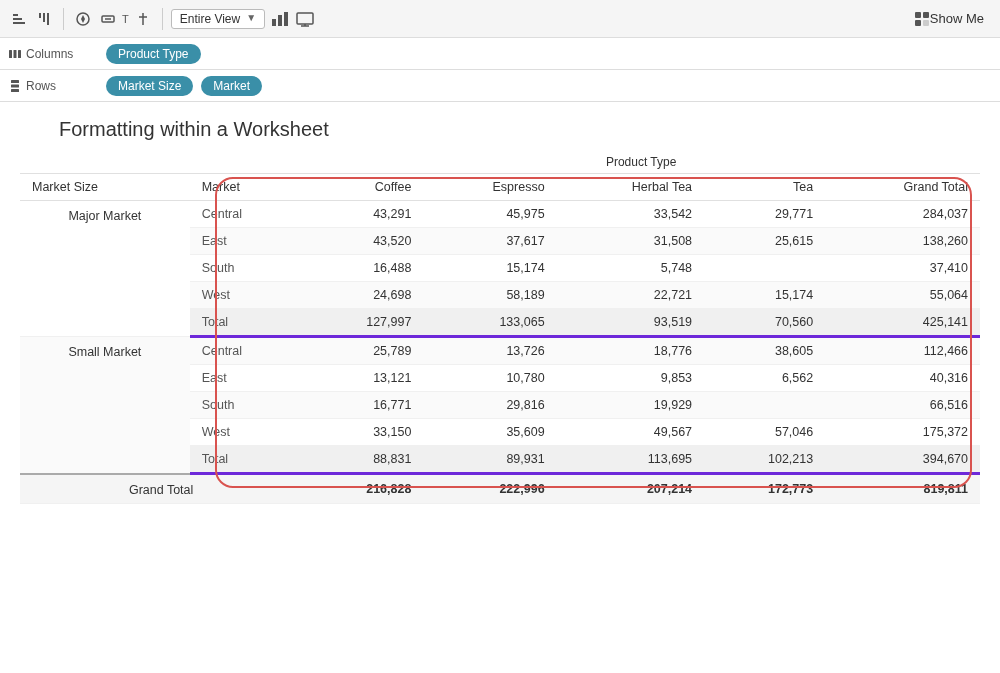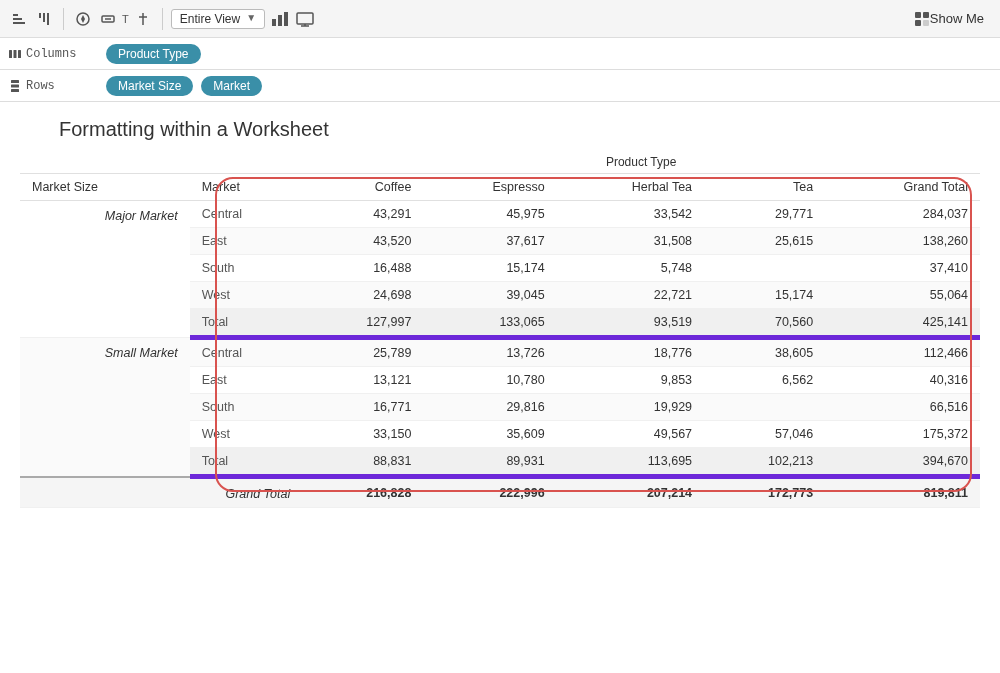--- a/index.html
+++ b/index.html
@@ -79,21 +79,20 @@
       gap: 8px;
       background: #fff;
     }
     .pills-label {
       display: flex;
       align-items: center;
       gap: 4px;
       color: #555;
       font-size: 12px;
       width: 90px;
-      font-family: Liberation Mono, monospace;
     }
     .pill {
       background: #3a8fa8;
       color: #fff;
       border-radius: 12px;
       padding: 3px 12px;
       font-size: 12px;
       cursor: pointer;
       white-space: nowrap;
     }
@@ -160,31 +159,30 @@
       text-align: right;
       border-bottom: 1px solid #f0f0f0;
     }
     tbody td.left-col {
       text-align: left;
       color: #555;
     }
     tbody td.market-size-col {
       font-weight: 500;
       color: #333;
-      text-align: right;
+      text-align: center;
       vertical-align: top;
       padding-top: 8px;
-      font-style: italic;
     }
 
     .total-row td {
       font-weight: 500;
       color: #333;
       border-top: 1px solid #ccc;
-      border-bottom: 5px solid #6d28d9;
+      border-bottom: 3px solid #6d28d9;
     }
     .grand-total-row td {
       font-weight: 600;
       color: #333;
       border-top: 2px solid #aaa;
     }
 
     
     tbody tr:nth-child(even) { background: #fafafa; }
     .total-row { background: #f0f0f0 !important; }
@@ -332,21 +330,21 @@
           <td class="left-col">South</td>
           <td>16,488</td>
           <td>15,174</td>
           <td>5,748</td>
           <td></td>
           <td>37,410</td>
         </tr>
         <tr>
           <td class="left-col">West</td>
           <td>24,698</td>
-          <td>39,045</td>
+          <td>58,189</td>
           <td>22,721</td>
           <td>15,174</td>
           <td>55,064</td>
         </tr>
         <tr class="total-row">
           <td class="left-col">Total</td>
           <td>127,997</td>
           <td>133,065</td>
           <td>93,519</td>
           <td>70,560</td>

